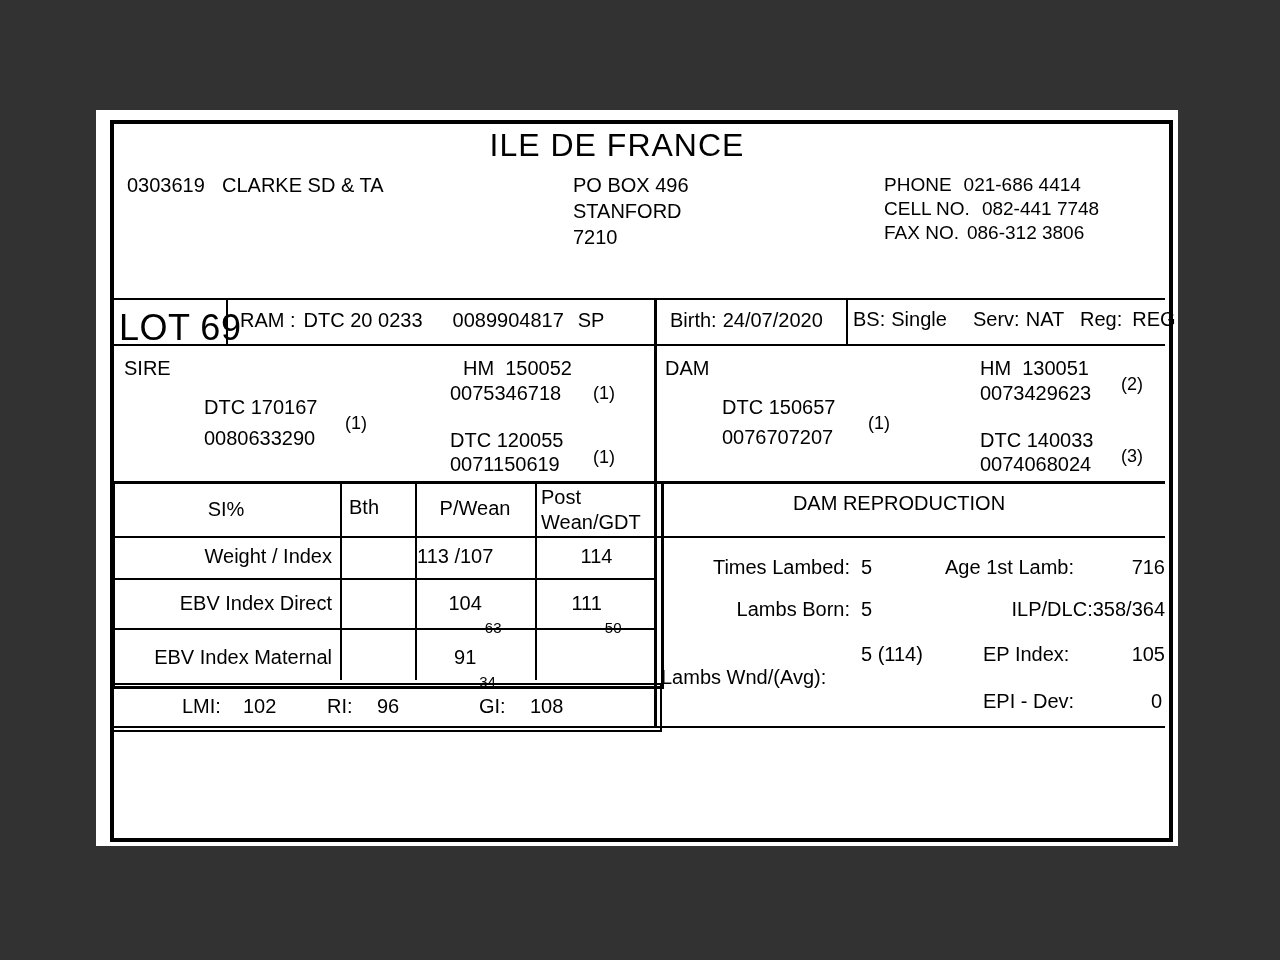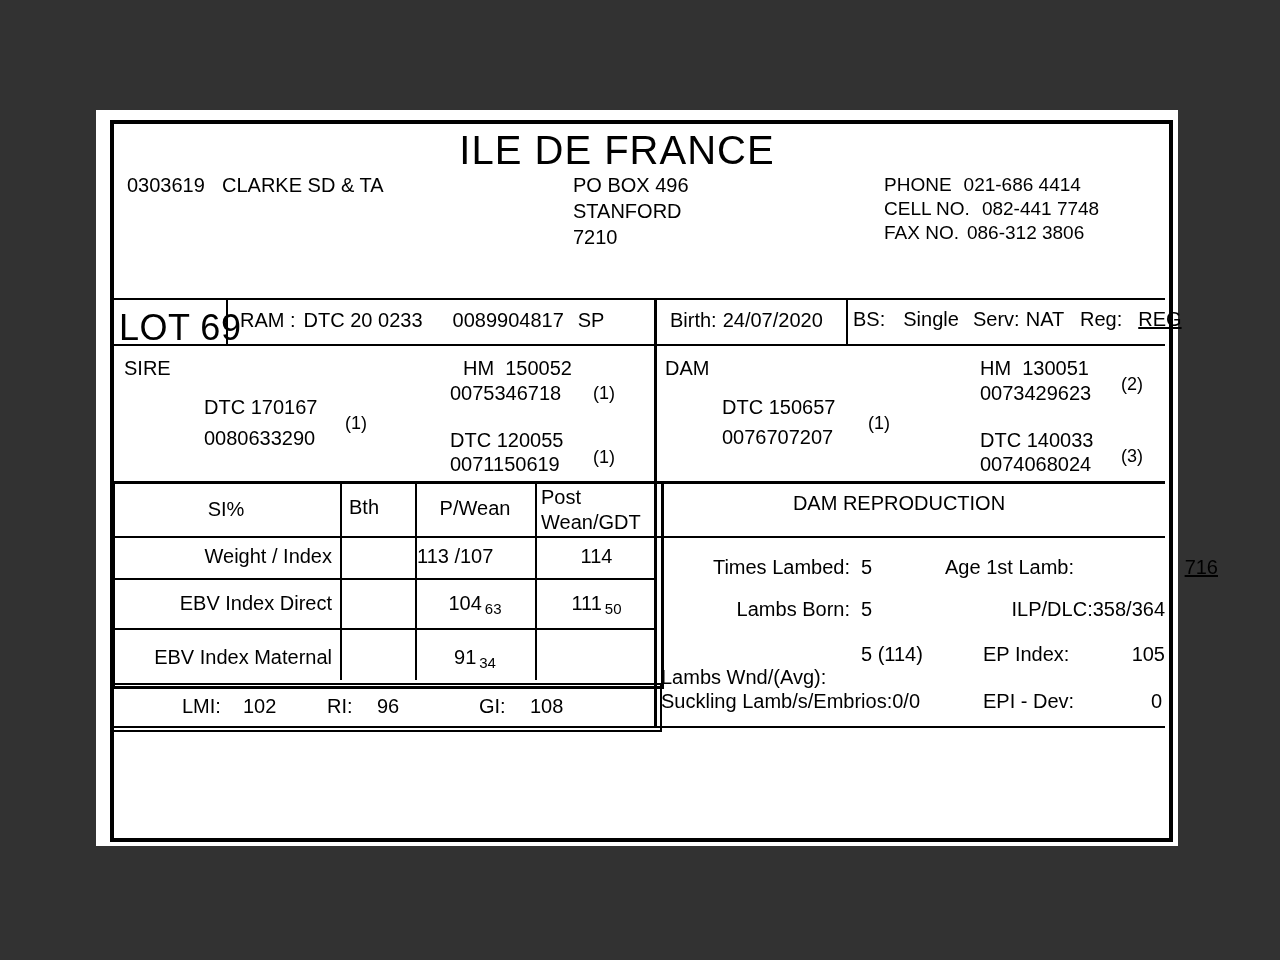--- a/index.html
+++ b/index.html
@@ -10,25 +10,25 @@
     color:#000;
     overflow:hidden;
   }
   .stage{position:relative;width:1280px;height:960px;background:#323232;}
   .paper{position:absolute;left:96px;top:110px;width:1082px;height:736px;background:#fff;}
   .frame{position:absolute;left:110px;top:120px;width:1055px;height:714px;border:4px solid #000;background:transparent;}
   .ln{position:absolute;background:#000;}
   .box{position:absolute;background:transparent;}
   .t{position:absolute;font-size:20px;line-height:1.15;white-space:nowrap;}
   .ws-pre{white-space:pre;}
-  .title{font-size:40px;letter-spacing:1px;text-align:center;}
+  .title{font-size:32px;letter-spacing:1px;text-align:center;}
   .lot{font-size:36px;letter-spacing:0.5px;}
   .small{font-size:19px;}
   .gen{font-size:18px;}
-  .sub{font-size:15px;position:relative;top:4px;margin-left:3px;}
+  .sub{font-size:15px;position:relative;top:23px;margin-left:3px;}
   .ctr{text-align:center;}
   .rgt{text-align:right;}
 </style>
 </head>
 <body>
 
 <div class="stage">
   <div class="paper"></div>
   <div class="frame"></div>
 
@@ -71,27 +71,27 @@
   </div>
 
   <div class="t lot" style="left:119px;top:307px;">LOT 69</div>
   <div class="t" style="left:240px;top:309px;">
     <span>RAM :</span><span style="margin-left:8px;">DTC 20 0233</span><span style="margin-left:30px;">0089904817</span><span style="margin-left:14px;">SP</span>
   </div>
   <div class="t" style="left:670px;top:309px;">
     <span>Birth:</span><span style="margin-left:6px;">24/07/2020</span>
   </div>
   <div class="t" style="left:853px;top:308px;">
-    <span>BS:</span><span style="margin-left:18px;">Single</span>
+    <span>BS:</span><span style="margin-left:6px;">Single</span>
   </div>
   <div class="t" style="left:973px;top:308px;">
     <span>Serv:</span><span style="margin-left:6px;">NAT</span>
   </div>
   <div class="t" style="left:1080px;top:308px;">
-    <span>Reg:</span><span style="margin-left:16px;text-decoration:underline;">REG</span>
+    <span>Reg:</span><span style="margin-left:10px;">REG</span>
   </div>
 
   <div class="t" style="left:124px;top:357px;">SIRE</div>
   <div class="t" style="left:204px;top:396px;">DTC 170167</div>
   <div class="t" style="left:204px;top:427px;">0080633290</div>
   <div class="t gen" style="left:345px;top:413px;">(1)</div>
   <div class="t ws-pre" style="left:463px;top:357px;">HM  150052</div>
   <div class="t" style="left:450px;top:382px;">0075346718</div>
   <div class="t gen" style="left:593px;top:383px;">(1)</div>
   <div class="t" style="left:450px;top:429px;">DTC 120055</div>
@@ -141,32 +141,29 @@
   <div class="t" style="left:327px;top:695px;">RI:</div>
   <div class="t" style="left:377px;top:695px;">96</div>
   <div class="t" style="left:479px;top:695px;">GI:</div>
   <div class="t" style="left:530px;top:695px;">108</div>
 
   <div class="t ctr" style="left:640px;top:492px;width:518px;">DAM REPRODUCTION</div>
 
   <div class="t rgt" style="left:655px;top:556px;width:195px;">Times Lambed:</div>
   <div class="t" style="left:861px;top:556px;">5</div>
   <div class="t" style="left:945px;top:556px;">Age 1st Lamb:</div>
-  <div class="t rgt" style="left:1138px;top:556px;width:80px;text-decoration:underline;">716</div>
+  <div class="t rgt" style="left:1085px;top:556px;width:80px;">716</div>
 
   <div class="t rgt" style="left:655px;top:598px;width:195px;">Lambs Born:</div>
   <div class="t" style="left:861px;top:598px;">5</div>
   <div class="t rgt" style="left:955px;top:598px;width:210px;">
     <span>ILP/DLC:</span><span>358/364</span>
   </div>
 
   <div class="t" style="left:661px;top:666px;">Lambs Wnd/(Avg):</div>
   <div class="t" style="left:861px;top:643px;">5 (114)</div>
   <div class="t" style="left:983px;top:643px;">EP Index:</div>
   <div class="t rgt" style="left:1085px;top:643px;width:80px;">105</div>
 
-  <div class="t" style="left:661px;top:690px;">
-    <span>Suckling Lamb/s/Embrios:</span><span>0/0</span>
-  </div>
   <div class="t" style="left:983px;top:690px;">EPI - Dev:</div>
   <div class="t rgt" style="left:1085px;top:690px;width:77px;">0</div>
 
 </div>
 
 </body></html>

